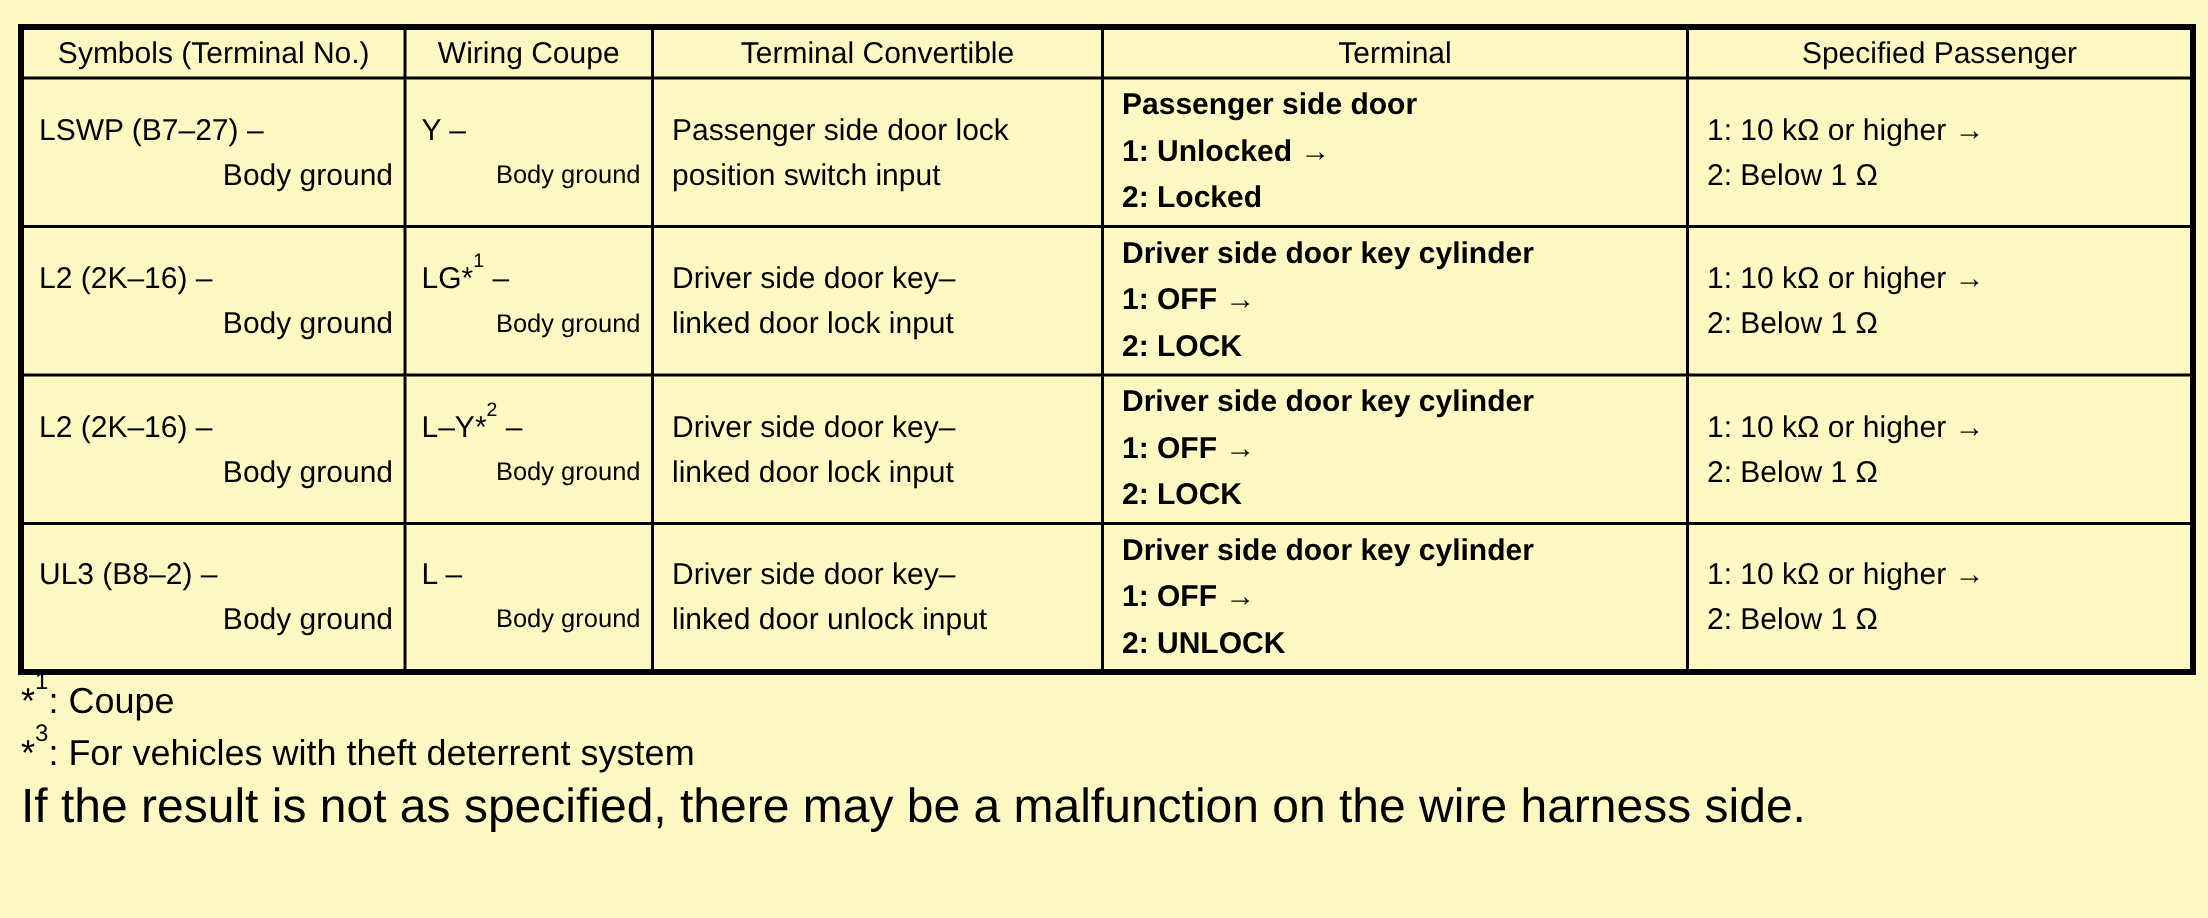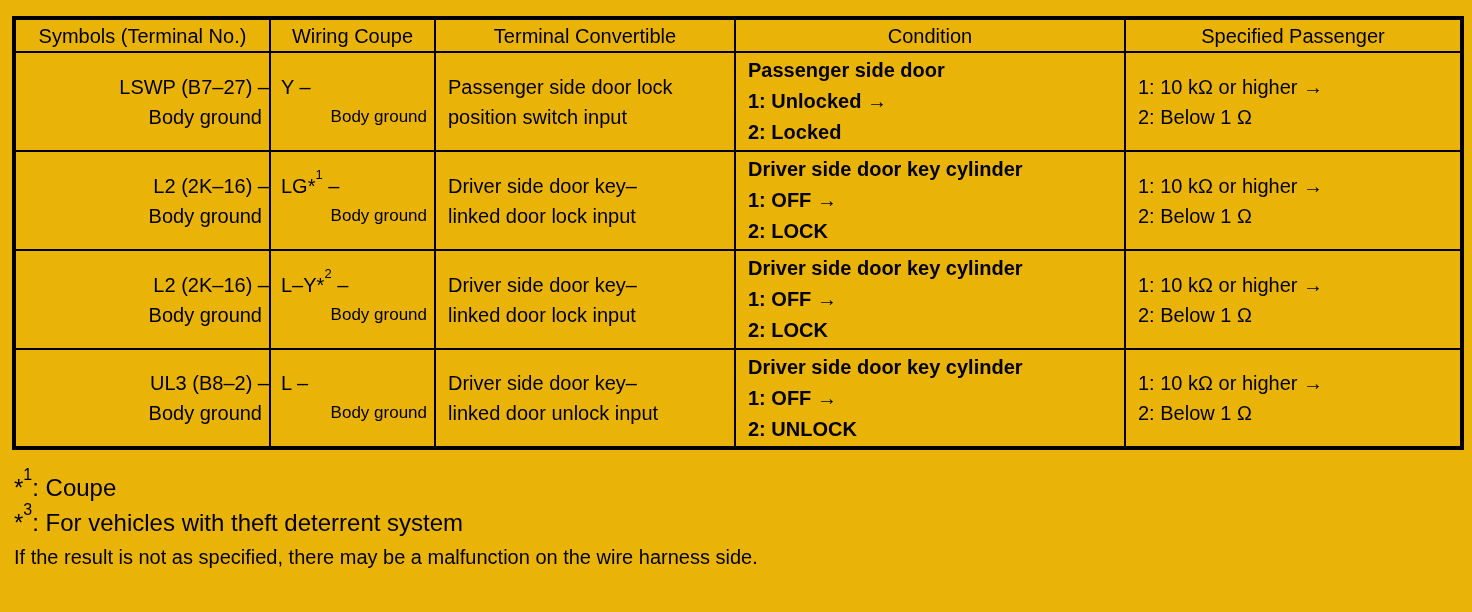--- a/index.html
+++ b/index.html
@@ -7,21 +7,21 @@
     margin: 0;
     padding: 0;
     background: #ffffff;
     color: #000000;
     font-family: "Liberation Sans", "DejaVu Sans", sans-serif;
   }
   .page {
     width: 1472px;
     height: 612px;
     padding: 16px 10px 0 12px;
-    background: #eab308;
+    background: #fef9c3;
   }
   table.spec {
     border-collapse: collapse;
     table-layout: fixed;
     width: 1448px;
     border: 4px solid #000;
   }
   table.spec th,
   table.spec td {
     border: 2px solid #000;
@@ -31,46 +31,46 @@
     font-weight: normal;
     line-height: 30px;
     overflow: hidden;
   }
   table.spec th {
     height: 34px;
     text-align: center;
   }
   table.spec td { height: 99px; }
   .cell { width: 100%; }
-  .sym-l1 { padding-left: 10px; text-align: right; }
+  .sym-l1 { padding-left: 10px; text-align: left; }
   .sym-l2 { padding-right: 7px; text-align: right; }
   .wir-l1 { padding-left: 10px; text-align: left; }
   .wir-l2 { padding-right: 7px; text-align: right; font-size: 17px; }
   .desc-line, .cond-line, .spec-line { padding-left: 12px; text-align: left; }
   .cond-line { line-height: 31px; font-weight: bold; }
   sup.s {
     font-size: 13px;
     line-height: 0;
     position: relative;
     top: -0.45em;
   }
-  .notes { margin-top: 20px; padding-left: 2px; }
+  .notes { margin-top: 0; padding-left: 2px; }
   .footnote {
     font-size: 24px;
     line-height: 35px;
     white-space: pre;
   }
   .footnote sup.fs {
     font-size: 16px;
     line-height: 0;
     position: relative;
     top: -0.45em;
   }
   .result-note {
-    font-size: 20px;
+    font-size: 32px;
     line-height: 35px;
     white-space: pre;
   }
 </style>
 </head>
 <body>
 
 <div class="page">
 
   <table class="spec">
@@ -79,21 +79,21 @@
         <col style="width:165px">
         <col style="width:300px">
         <col style="width:390px">
         <col style="width:337px">
     </colgroup>
     <thead>
       <tr>
         <th>Symbols (Terminal No.)</th>
         <th>Wiring Coupe</th>
         <th>Terminal Convertible</th>
-        <th>Condition</th>
+        <th>Terminal</th>
         <th>Specified Passenger</th>
       </tr>
     </thead>
     <tbody>
 
       <tr>
         <td>
           <div class="cell">
             <div class="sym-l1">LSWP (B7–27) –</div>
             <div class="sym-l2">Body ground</div>

